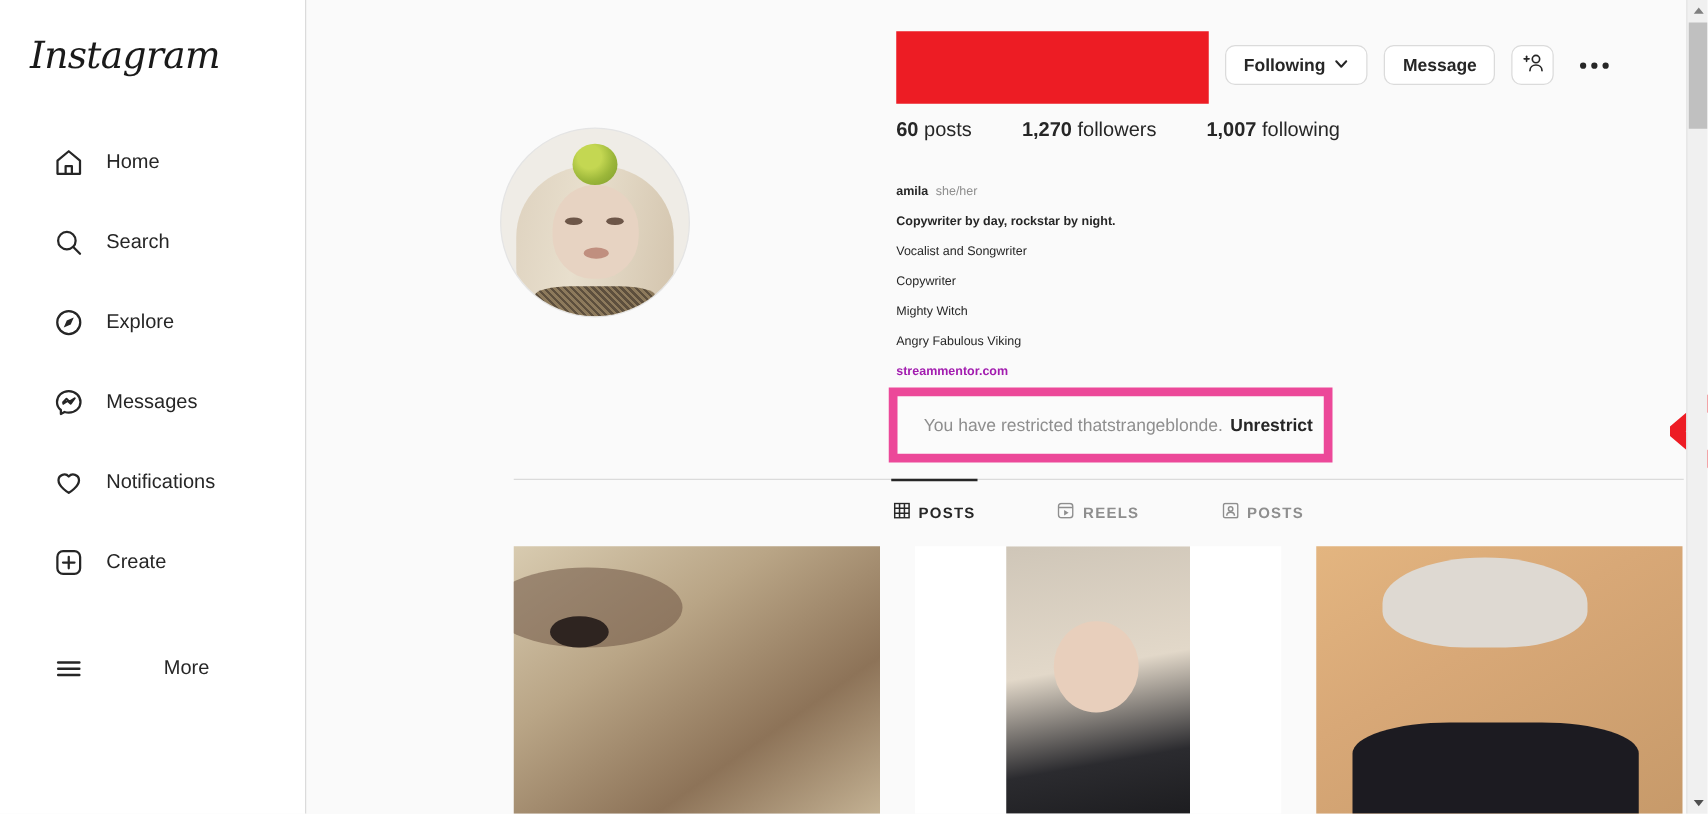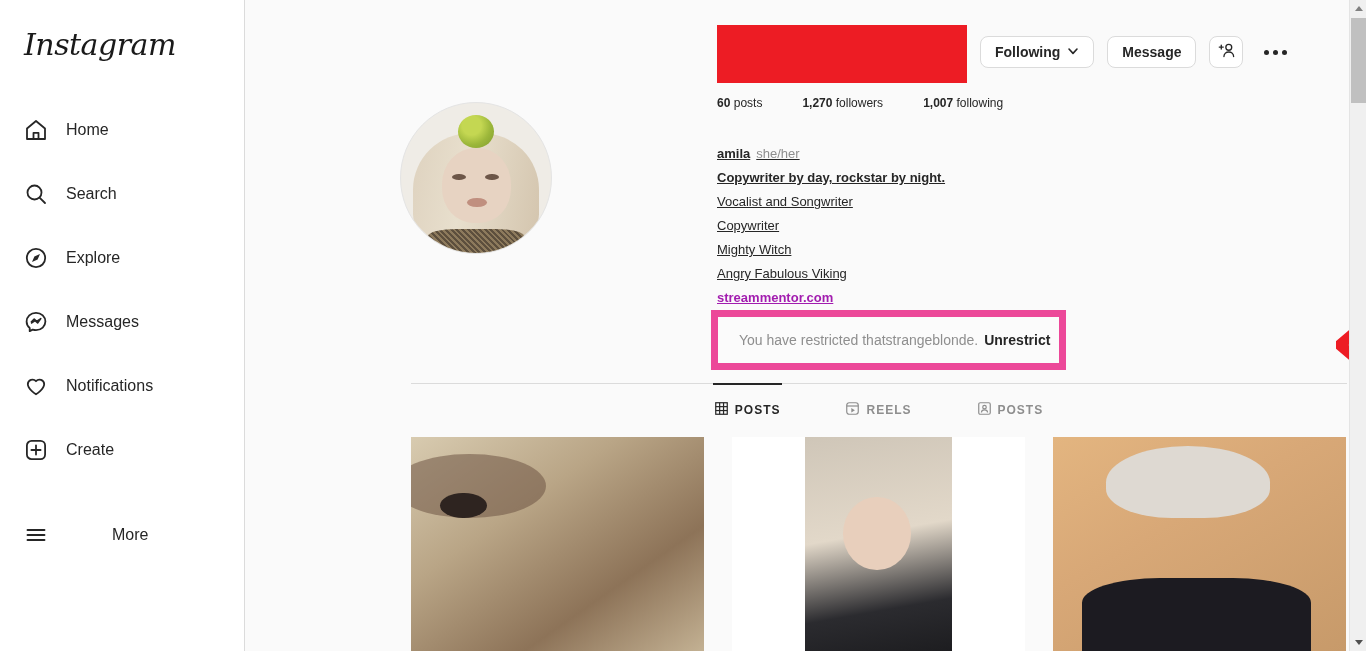--- a/index.html
+++ b/index.html
@@ -22,21 +22,21 @@
   .brand {
     position: absolute; left: 24px; top: 27px;
     font-family: "DejaVu Serif", serif;
     font-style: italic;
     font-weight: 400;
     font-size: 30px;
     letter-spacing: -0.5px;
     color: #1a1a1a;
     white-space: nowrap;
   }
-  .nav { position: absolute; left: 0; top: 106px; width: 262px; }
+  .nav { position: absolute; left: 0; top: 106px; width: 262px; padding-left: 19px; }
   .nav-item {
     display: flex; align-items: center;
     height: 48px; margin-bottom: 16px;
     padding-left: 22px; cursor: pointer;
   }
   .nav-item.spaced { margin-top: 37px; gap: 46px; }
   .nav-icon {
     width: 28px; height: 28px;
     display: flex; align-items: center; justify-content: center;
     flex: 0 0 28px;
@@ -122,28 +122,28 @@
   .btn + .btn { margin-left: 13px; }
   .btn-icon-only { padding: 0; width: 34px; justify-content: center; margin-left: 13px; }
   .more-dots {
     margin-left: 17px; display: flex; gap: 4px; align-items: center;
     cursor: pointer; padding: 8px 4px;
   }
   .more-dots i { width: 5px; height: 5px; border-radius: 50%; background: #262626; display: block; }
 
   .stats {
     position: absolute; left: 389px; top: 96px;
-    display: flex; font-size: 12px; color: #262626;
+    display: flex; font-size: 16px; color: #262626;
   }
   .stat { margin-right: 40px; white-space: nowrap; }
   .stat:last-child { margin-right: 0; }
   .stat b { font-weight: 700; }
 
   .bio { position: absolute; left: 389px; top: 142px; width: 430px; }
-  .bio-line { font-size: 13px; line-height: 24px; color: #262626; white-space: nowrap; text-decoration: underline; }
+  .bio-line { font-size: 10px; line-height: 24px; color: #262626; white-space: nowrap; }
   .bio-name { font-weight: 700; }
   .bio-pronoun { color: #8e8e8e; font-weight: 400; margin-left: 6px; }
   .bio-bold { font-weight: 700; }
   .bio-link { color: #a21caf; font-weight: 600; cursor: pointer; }
 
   
   .restrict-annot {
     position: absolute; left: 383px; top: 310px;
     width: 355px; height: 60px;
     border: 7px solid #ec4899;

